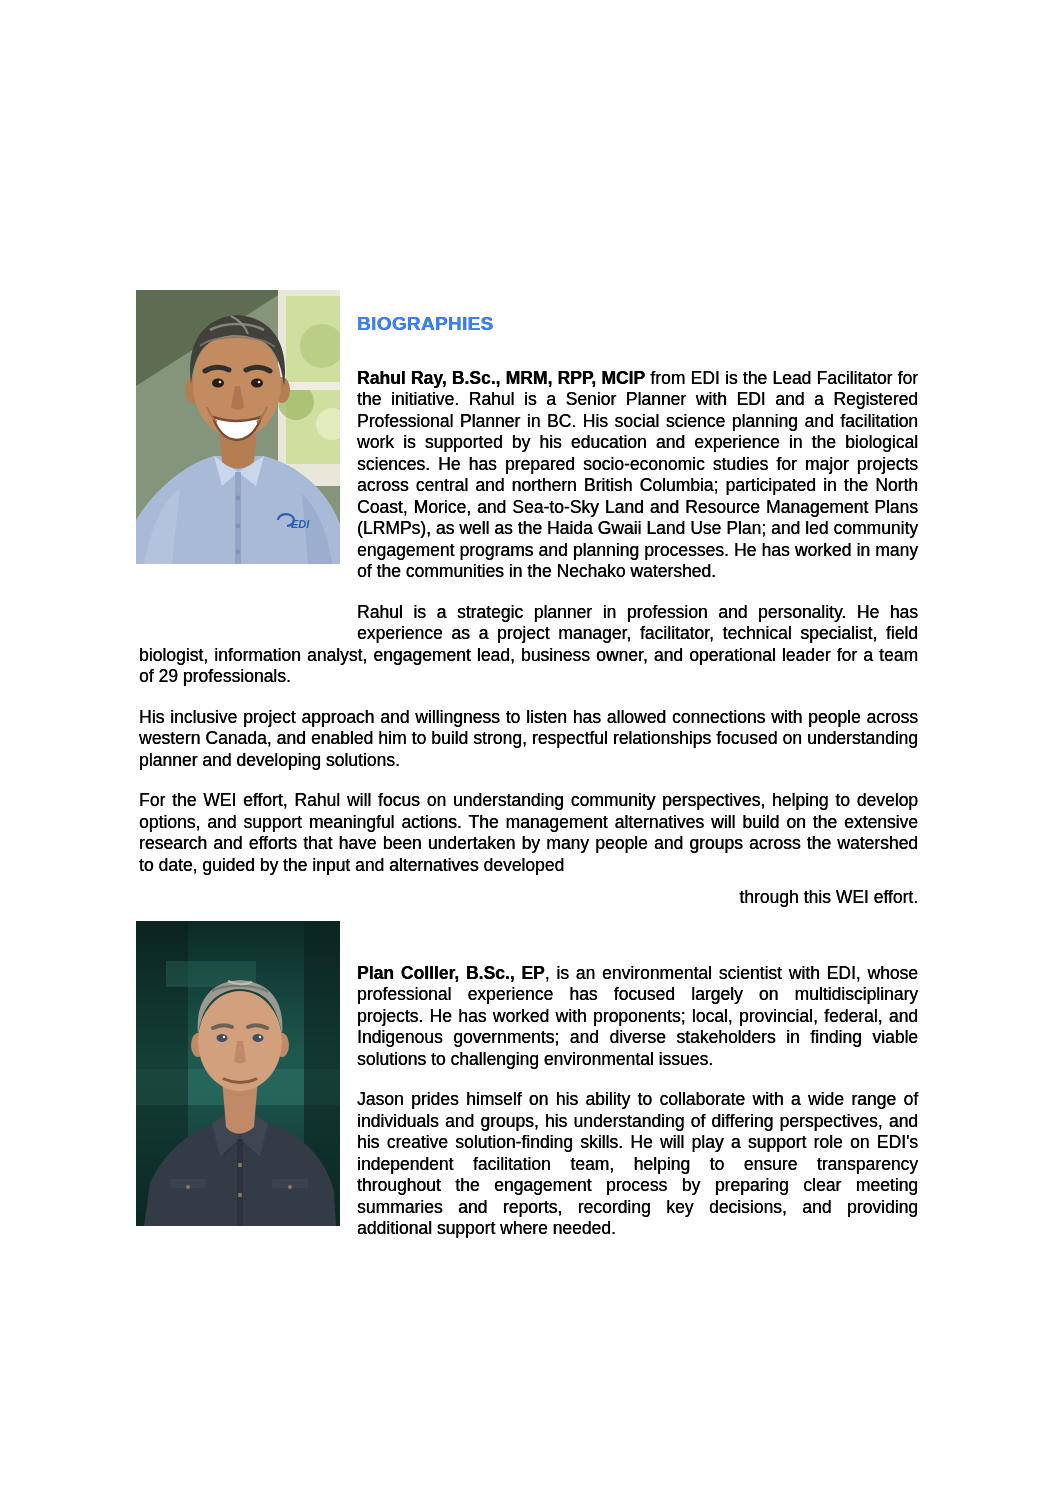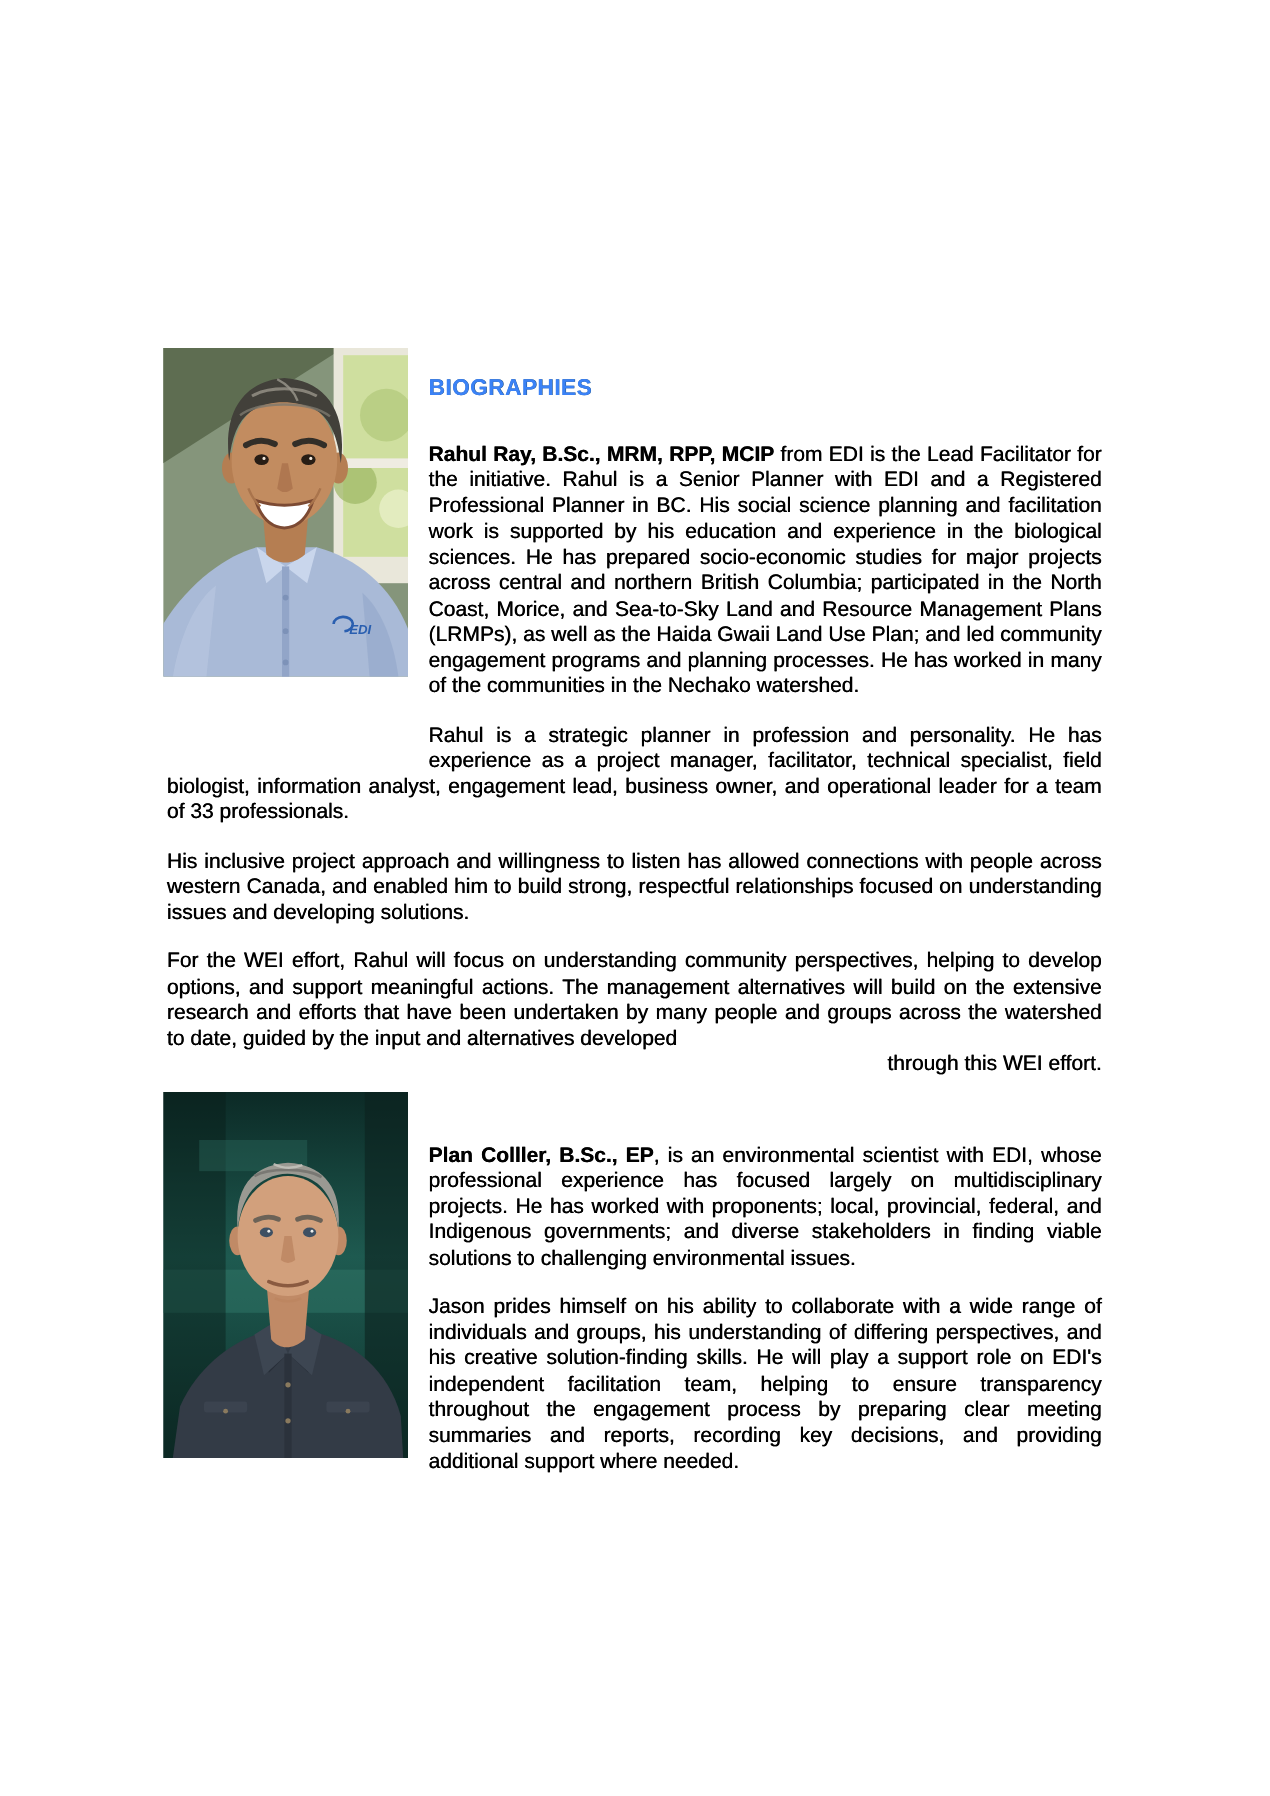--- a/index.html
+++ b/index.html
@@ -36,21 +36,21 @@
     width: 204px; height: 340px;
     margin: 0 17px -3px -3px;
     display: block;
   }
   .photo-jason {
     float: left;
     width: 204px; height: 305px;
     margin: -42px 17px 0 -3px;
     display: block;
   }
-  .p4 { margin-bottom: 0; }
+  .p4 { margin-bottom: 11px; }
   .wei-line {
     font-size: 17.5px;
     line-height: 21.5px;
     text-align: right;
     margin: 0 0 0 218px;
     text-shadow: 0.35px 0 0 #000;
   }
   .jason-p1 { margin-top: 54px; }
   svg { display: block; }
 </style>
@@ -109,23 +109,23 @@
       <path d="M77,127 Q101,135 125,127 Q118,149 101,150 Q84,149 77,127 Z" fill="#ffffff" stroke="#7c4a33" stroke-width="2.4"></path>
       <path d="M71,117 Q75,127 81,132" stroke="#a9744c" stroke-width="2" fill="none"></path>
       <path d="M131,117 Q127,127 121,132" stroke="#a9744c" stroke-width="2" fill="none"></path>
     </svg>
   </span>
 
   <h1 class="page-title">BIOGRAPHIES</h1>
 
   <p class="para"><b>Rahul Ray, B.Sc., MRM, RPP, MCIP</b><span> from EDI is the Lead Facilitator for the initiative. Rahul is a Senior Planner with EDI and a Registered Professional Planner in BC. His social science planning and facilitation work is supported by his education and experience in the biological sciences. He has prepared socio-economic studies for major projects across central and northern British Columbia; participated in the North Coast, Morice, and Sea-to-Sky Land and Resource Management Plans (LRMPs), as well as the Haida Gwaii Land Use Plan; and led community engagement programs and planning processes. He has worked in many of the communities in the Nechako watershed.</span></p>
 
-  <p class="para"><span>Rahul is a strategic planner in profession and personality. He has experience as a project manager, facilitator, technical specialist, field biologist, information analyst, engagement lead, business owner, and operational leader for a team of 33 professionals.</span></p>
+  <p class="para"><span>Rahul is a strategic planner in profession and personality. He has experience as a project manager, facilitator, technical specialist, field biologist, information analyst, engagement lead, business owner, and operational leader for a team of 29 professionals.</span></p>
 
-  <p class="para"><span>His inclusive project approach and willingness to listen has allowed connections with people across western Canada, and enabled him to build strong, respectful relationships focused on understanding issues and developing solutions.</span></p>
+  <p class="para"><span>His inclusive project approach and willingness to listen has allowed connections with people across western Canada, and enabled him to build strong, respectful relationships focused on understanding planner and developing solutions.</span></p>
 
   <p class="para p4"><span>For the WEI effort, Rahul will focus on understanding community perspectives, helping to develop options, and support meaningful actions. The management alternatives will build on the extensive research and efforts that have been undertaken by many people and groups across the watershed to date, guided by the input and alternatives developed</span></p>
   <div class="wei-line">through this WEI effort.</div>
 
   <p class="para jason-p1"><span class="photo-jason">
         <svg viewBox="0 0 204 305" width="204" height="305">
       <defs>
         <linearGradient id="jasonBg" x1="0" y1="0" x2="0" y2="1">
           <stop offset="0" stop-color="#0c2a26"></stop>
           <stop offset="0.45" stop-color="#1e5a50"></stop>

